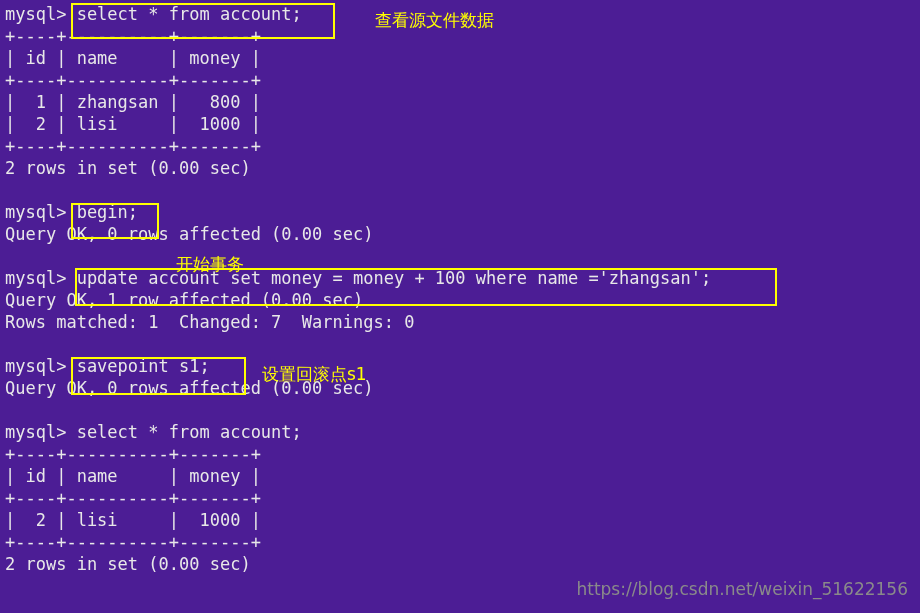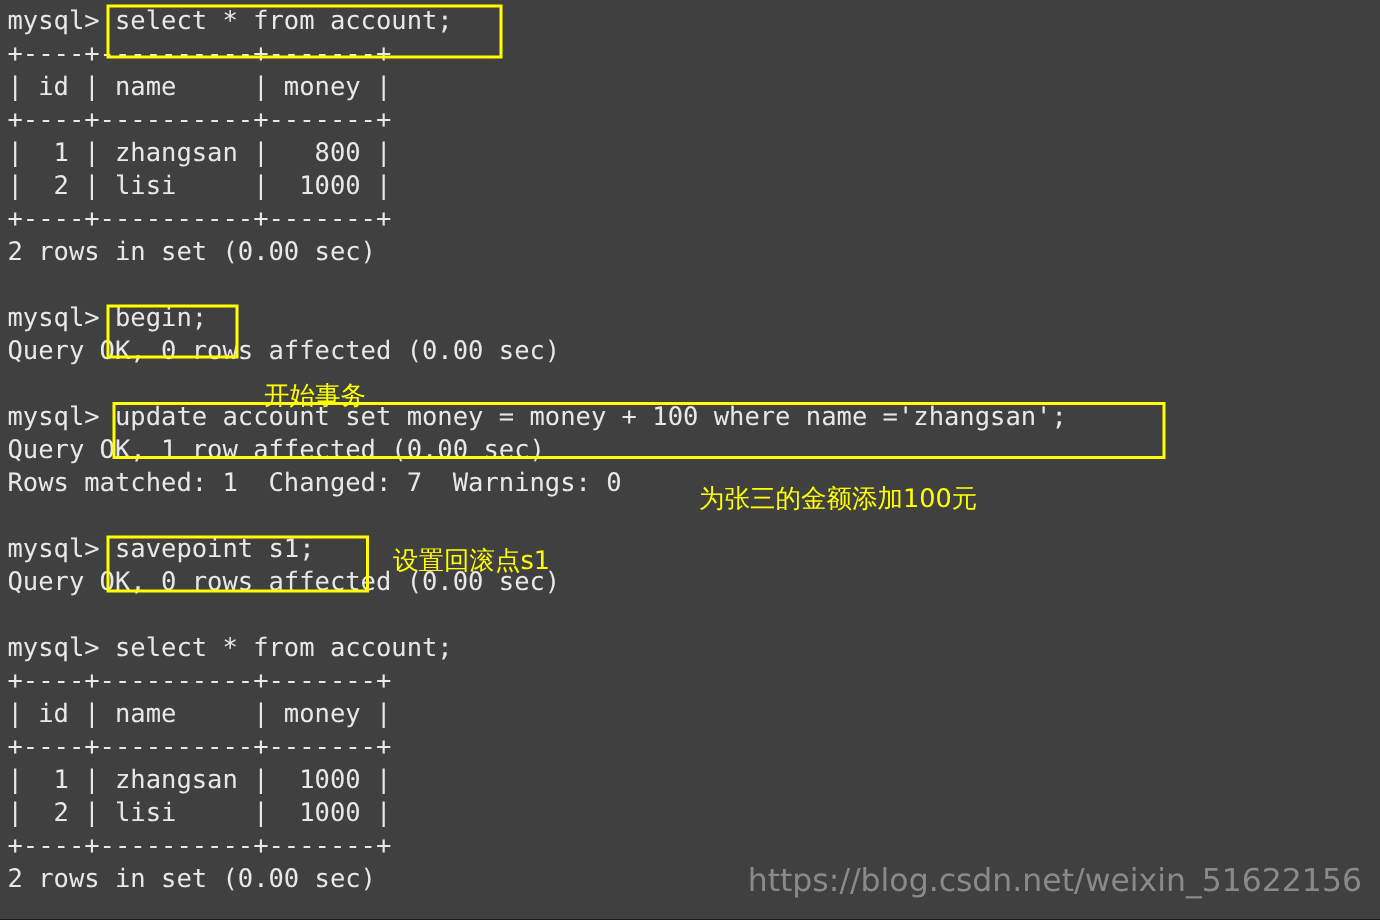--- a/index.html
+++ b/index.html
@@ -4,21 +4,21 @@
 <style>
   html, body {
     margin: 0;
     padding: 0;
     background: #000000;
   }
   #screen {
     position: relative;
     width: 920px;
     height: 613px;
-    background: #404040;
+    background: #4c1d95;
     overflow: hidden;
     font-family: "DejaVu Sans Mono", "Liberation Mono", monospace;
   }
   .term {
     position: absolute;
     left: 5px;
     top: 3px;
     width: 910px;
   }
   .line {
@@ -47,21 +47,21 @@
     font-size: 17px;
     line-height: 22px;
     white-space: pre;
   }
   .watermark {
     position: absolute;
     right: 12px;
     bottom: 14px;
     color: #8a8a8a;
     font-family: "DejaVu Sans", "Liberation Sans", sans-serif;
-    font-size: 21px;
+    font-size: 17px;
     white-space: pre;
   }
 </style>
 </head>
 <body>
 
 <div id="screen">
 
   <div class="term">
     <div class="line">mysql&gt; select * from account;</div>
@@ -80,30 +80,29 @@
     <div class="line">Query OK, 1 row affected (0.00 sec)</div>
     <div class="line">Rows matched: 1  Changed: 7  Warnings: 0</div>
     <div class="line blank"></div>
     <div class="line">mysql&gt; savepoint s1;</div>
     <div class="line">Query OK, 0 rows affected (0.00 sec)</div>
     <div class="line blank"></div>
     <div class="line">mysql&gt; select * from account;</div>
     <div class="line">+----+----------+-------+</div>
     <div class="line">| id | name     | money |</div>
     <div class="line">+----+----------+-------+</div>
-    <div class="line">|  1 | zhangsan |  1000 |</div>
     <div class="line">|  2 | lisi     |  1000 |</div>
     <div class="line">+----+----------+-------+</div>
     <div class="line">2 rows in set (0.00 sec)</div>
   </div>
 
   <div class="hl" style="left:71px; top:3px; width:264px; height:36px;"></div>
   <div class="hl" style="left:71px; top:203px; width:88px; height:36px;"></div>
   <div class="hl" style="left:75px; top:268px; width:702px; height:38px;"></div>
   <div class="hl" style="left:71px; top:357px; width:175px; height:38px;"></div>
 
+  <div class="note" style="left:375px; top:9px;">查看源文件数据</div>
   <div class="note" style="left:176px; top:209px;margin-top:44px;">开始事务</div>
-  <div class="note" style="left:466px; top:322px;">为张三的金额添加100元</div>
   <div class="note" style="left:262px; top:363px;">设置回滚点s1</div>
 
   <div class="watermark">https://blog.csdn.net/weixin_51622156</div>
 
 </div>
 
 </body></html>

